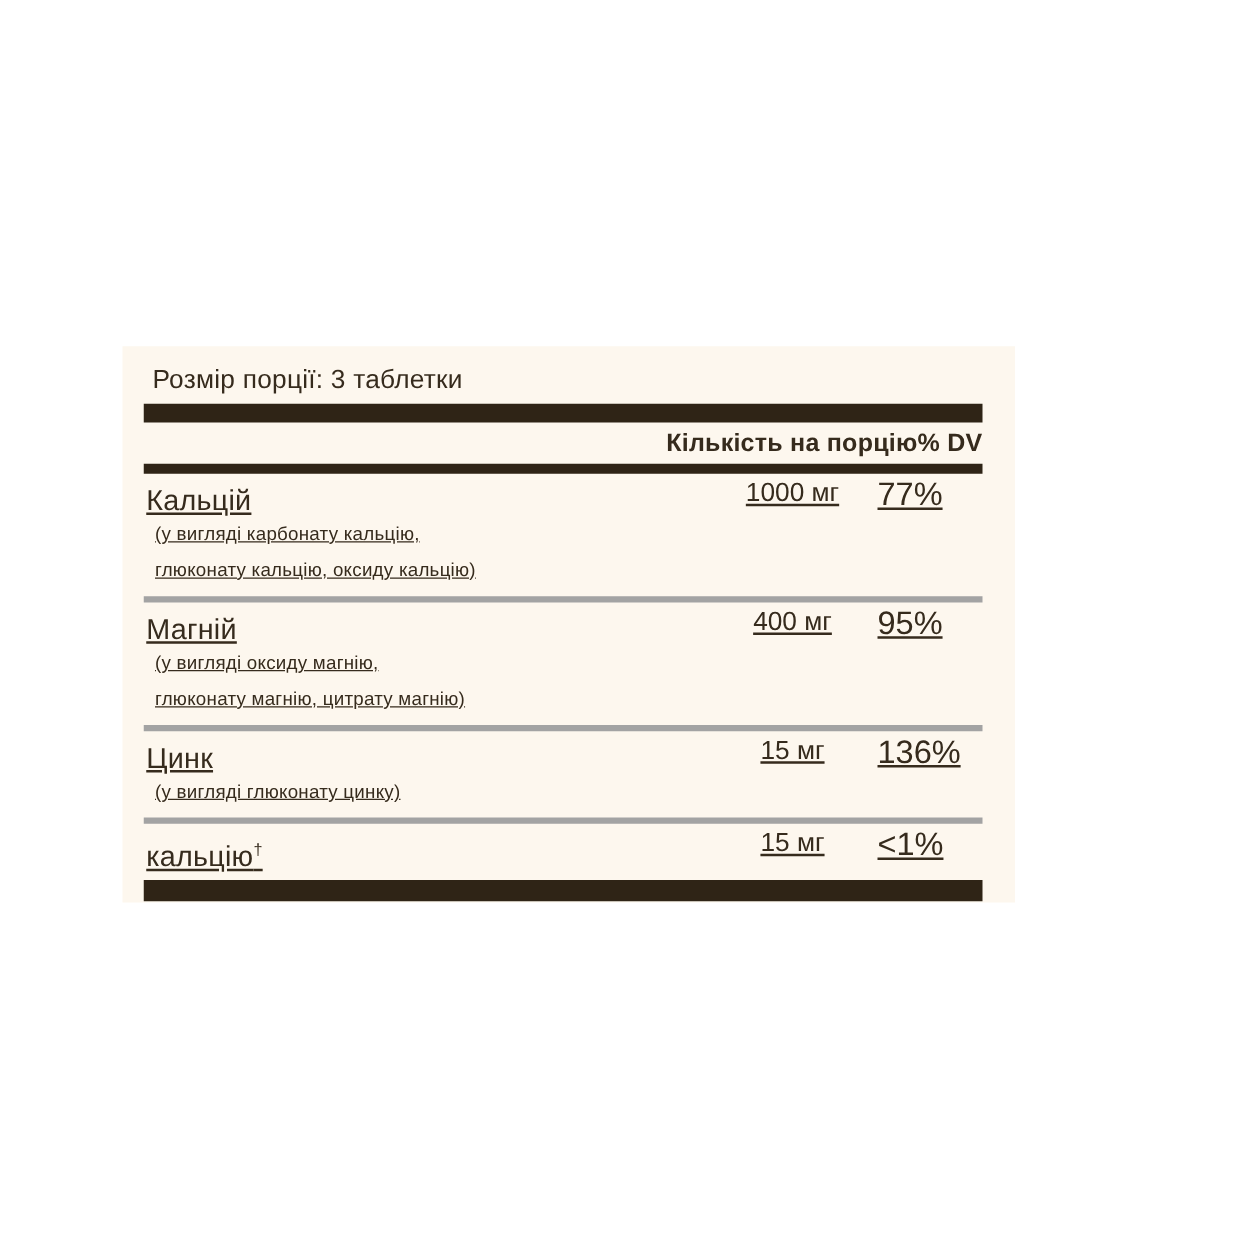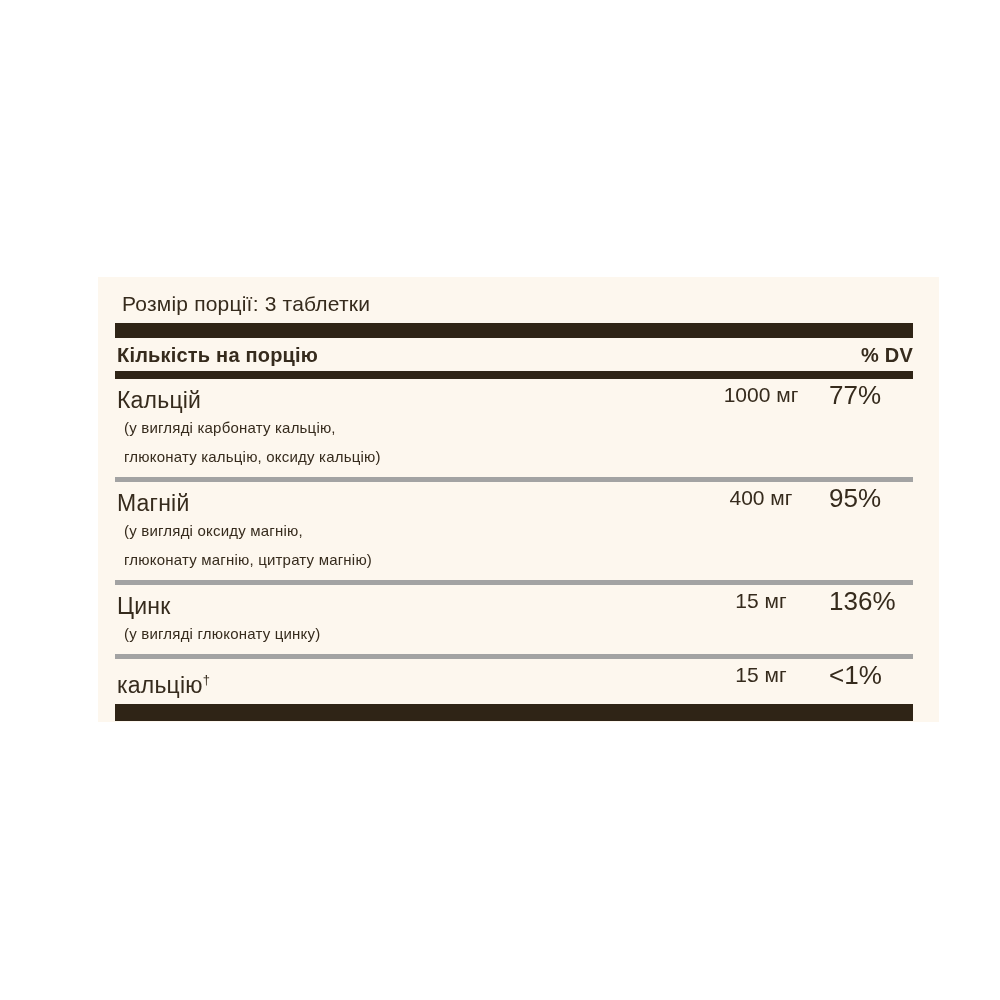--- a/index.html
+++ b/index.html
@@ -8,50 +8,52 @@
     height: 1000px;
     background: #ffffff;
     font-family: "Liberation Sans", "DejaVu Sans", sans-serif;
     color: #362b1d;
     overflow: hidden;
   }
   .panel {
     position: absolute;
     left: 98px;
     top: 277px;
-    width: 841px;
+    width: 714px;
     height: 445px;
     background: #fdf7ee;
     padding: 14px 26px 0 17px;
   }
   .serving {
     font-size: 21px;
     line-height: 26px;
     padding-left: 7px;
     margin-bottom: 6px;
     letter-spacing: 0.2px;
   }
   .bar { background: #2f2416; }
   .bar-thick { height: 15px; }
   .bar-mid { height: 8px; }
   .bar-bottom { height: 17px; }
   .header-row {
     display: flex;
-    justify-content: space-between;
+    justify-content: flex-end;
     align-items: center;
     padding: 5px 0 4px 2px;
     font-weight: bold;
     font-size: 20px;
     line-height: 24px;
     letter-spacing: 0.2px;
+    margin-left: 40px;
   }
   .row {
     display: grid;
     grid-template-columns: 1fr 136px 84px;
     padding: 1px 0 6px;
+    text-decoration: underline;
   }
   .row + .row { border-top: 5px solid #a3a3a3; }
   .row .name {
     font-size: 23px;
     line-height: 26px;
     padding-top: 7px;
     padding-left: 2px;
     letter-spacing: 0.2px;
   }
   .row .name sup { font-size: 13px; }

